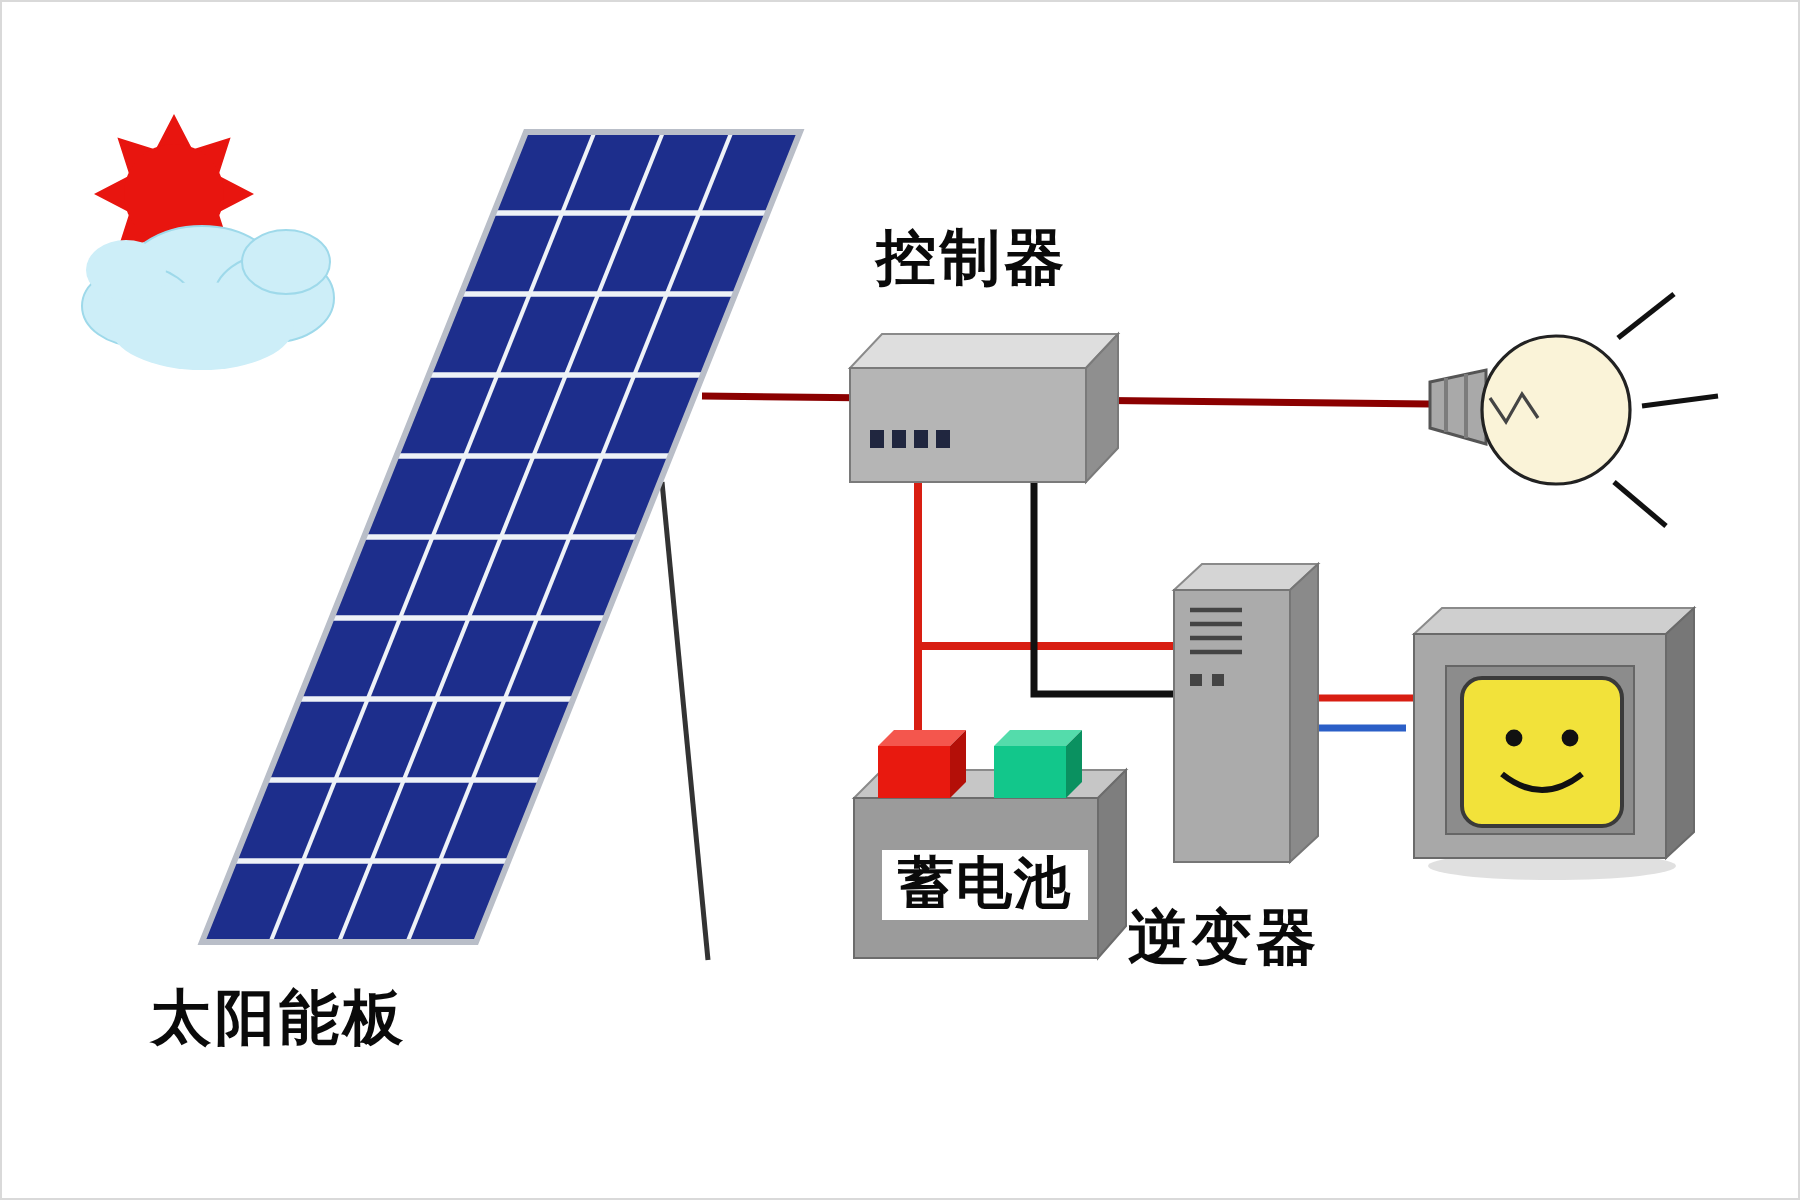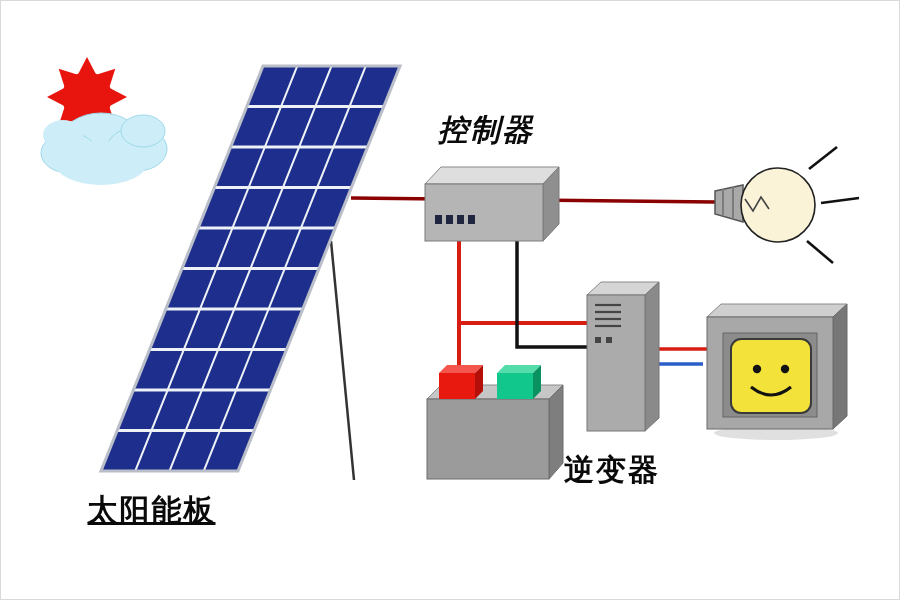--- a/index.html
+++ b/index.html
@@ -126,22 +126,23 @@
     <rect x="730" y="338" width="80" height="74" rx="10" fill="#f2e23a" stroke="#3a3a3a" stroke-width="2"></rect>
     <g>
       <circle cx="756" cy="368" r="4.2" fill="#111"></circle>
       <circle cx="784" cy="368" r="4.2" fill="#111"></circle>
       <path d="M750,386 Q770,402 790,386" fill="none" stroke="#111" stroke-width="3"></path>
     </g>
   </g>
 
 </svg>
 
-<div class="lbl" style="left:430px;top:112px;width:110px;font-style:italic;">控制器</div>
+<div class="lbl" style="left:430px;top:112px;width:110px;">控制器</div>
 
 
+<div class="lbl on-battery" style="left:440px;top:424px;">蓄电池</div>
 
 <div class="lbl" style="left:556px;top:452px;width:110px;">逆变器</div>
 
 
-<div class="lbl" style="left:78px;top:492px;width:145px;text-decoration:underline;">太阳能板</div>
+<div class="lbl" style="left:66px;top:492px;width:145px;">太阳能板</div>
 
 </div>
 
 </body></html>

